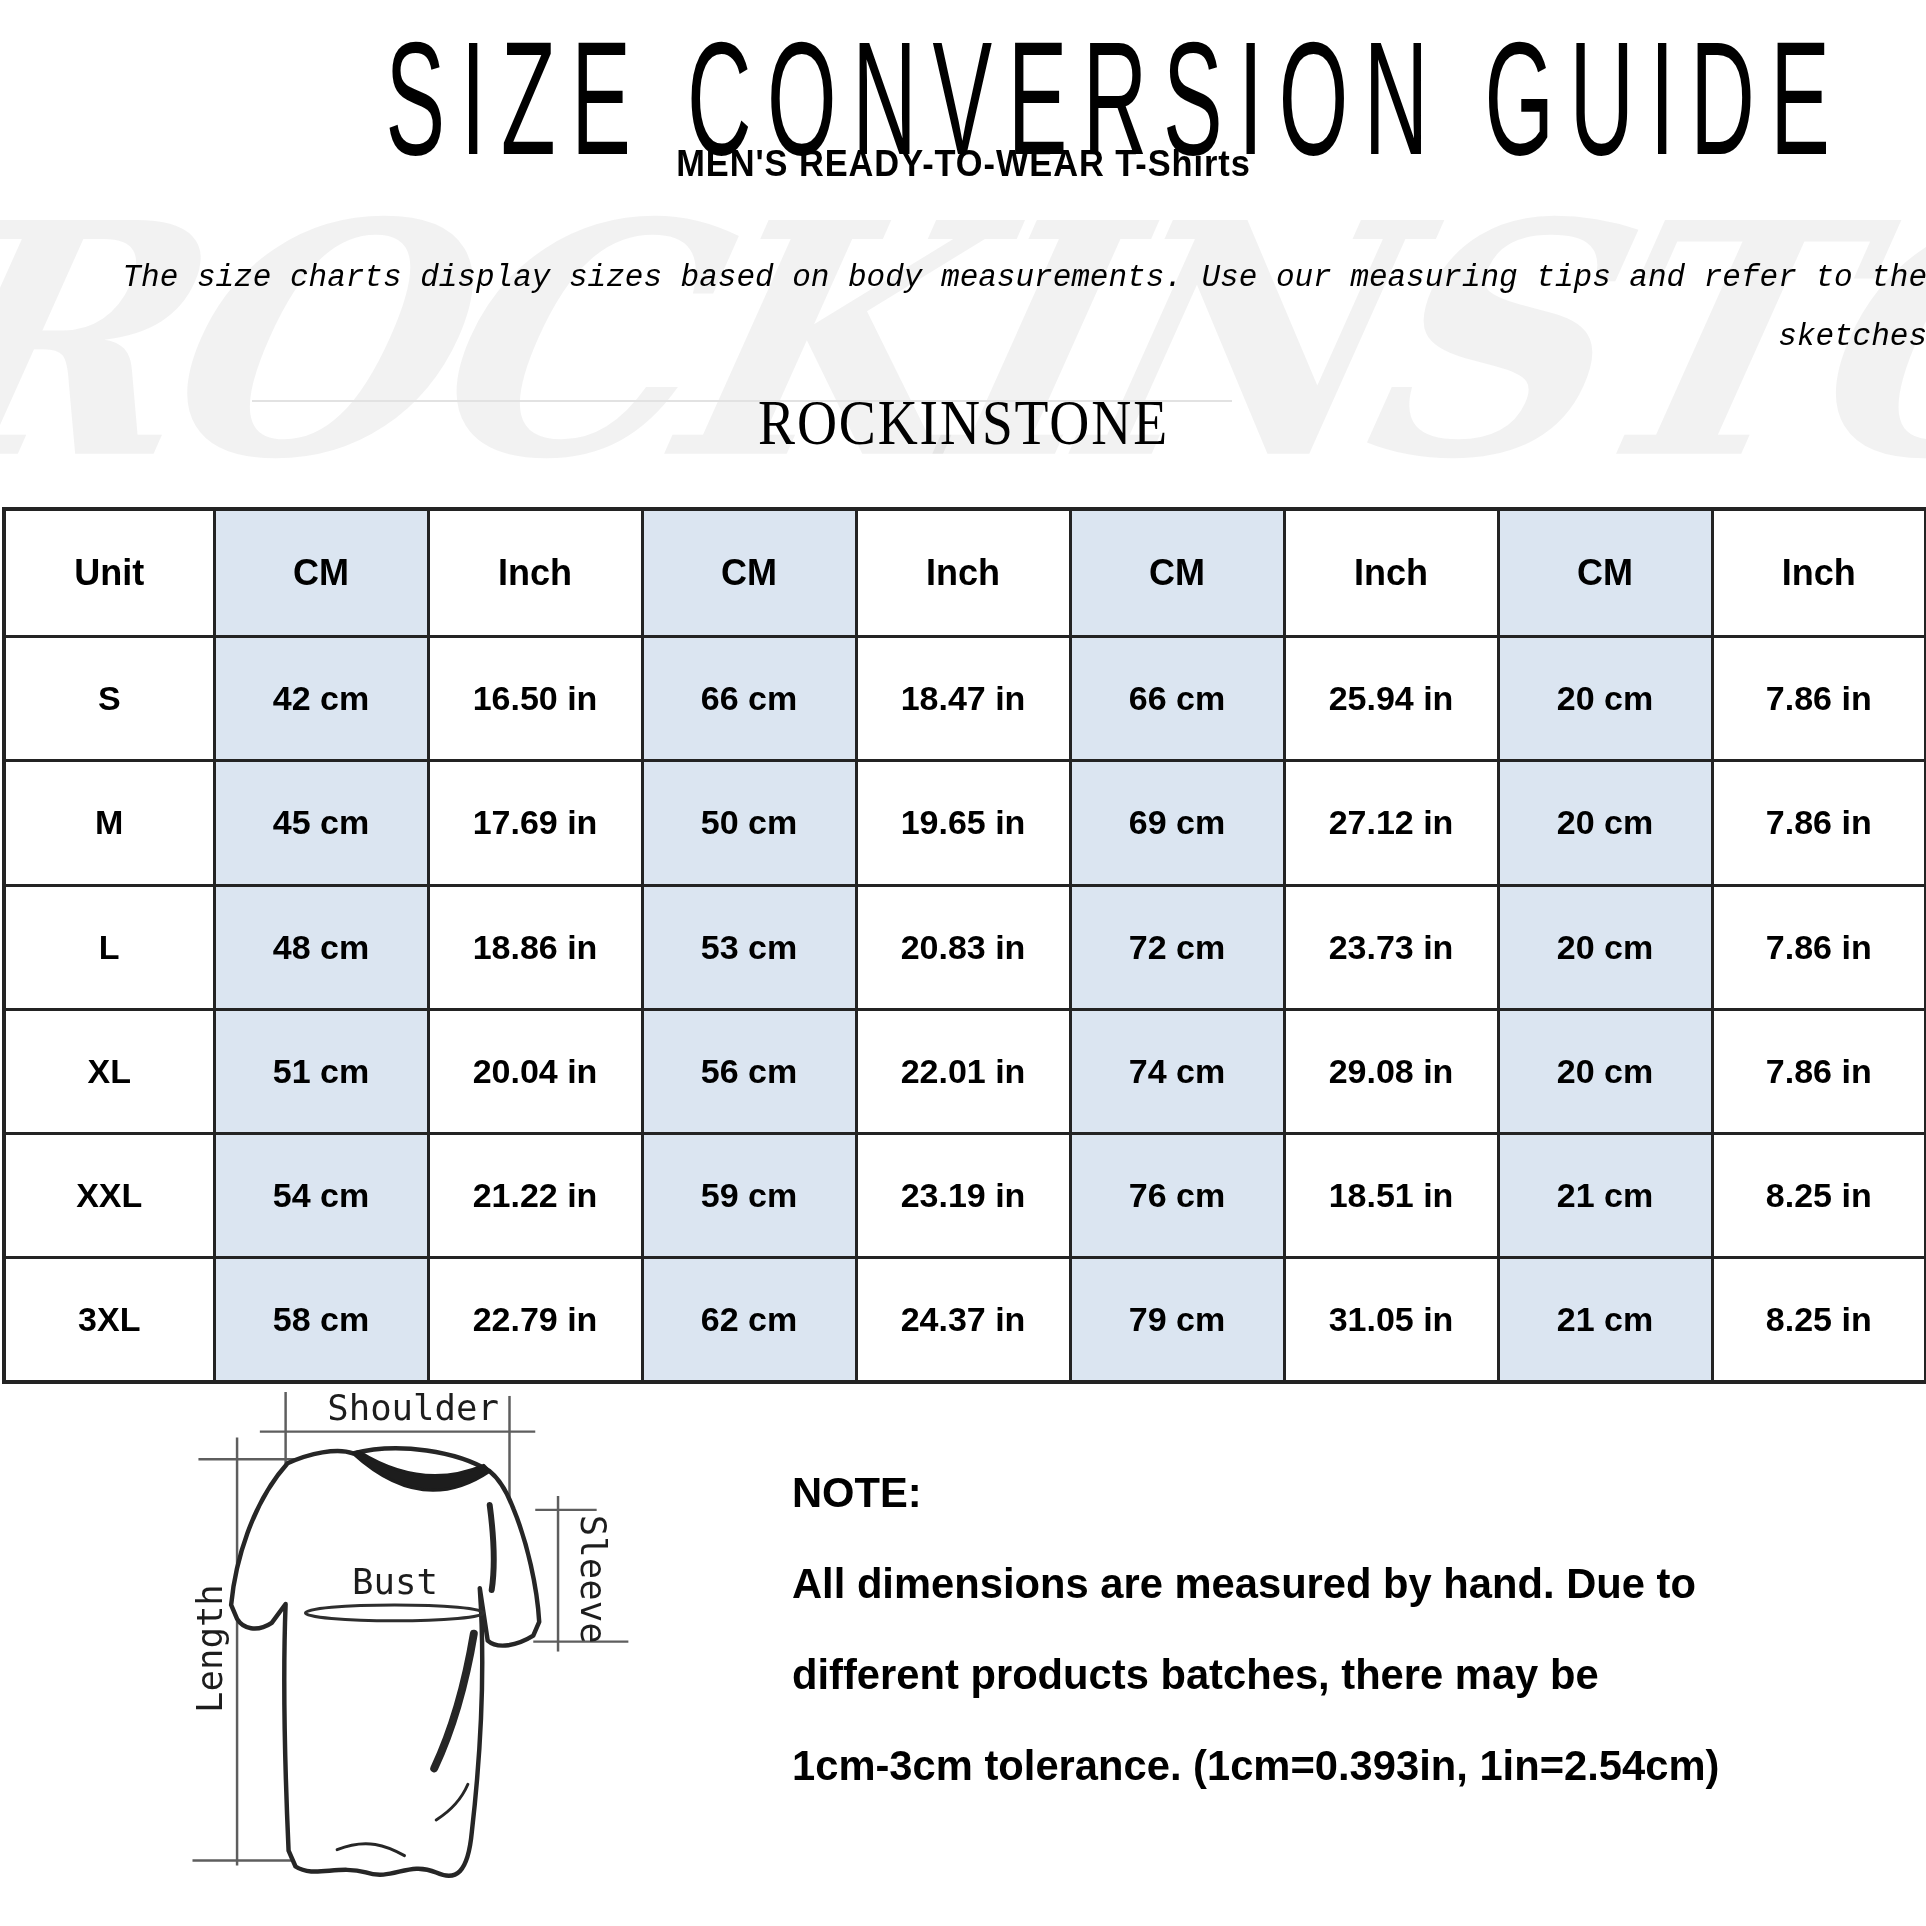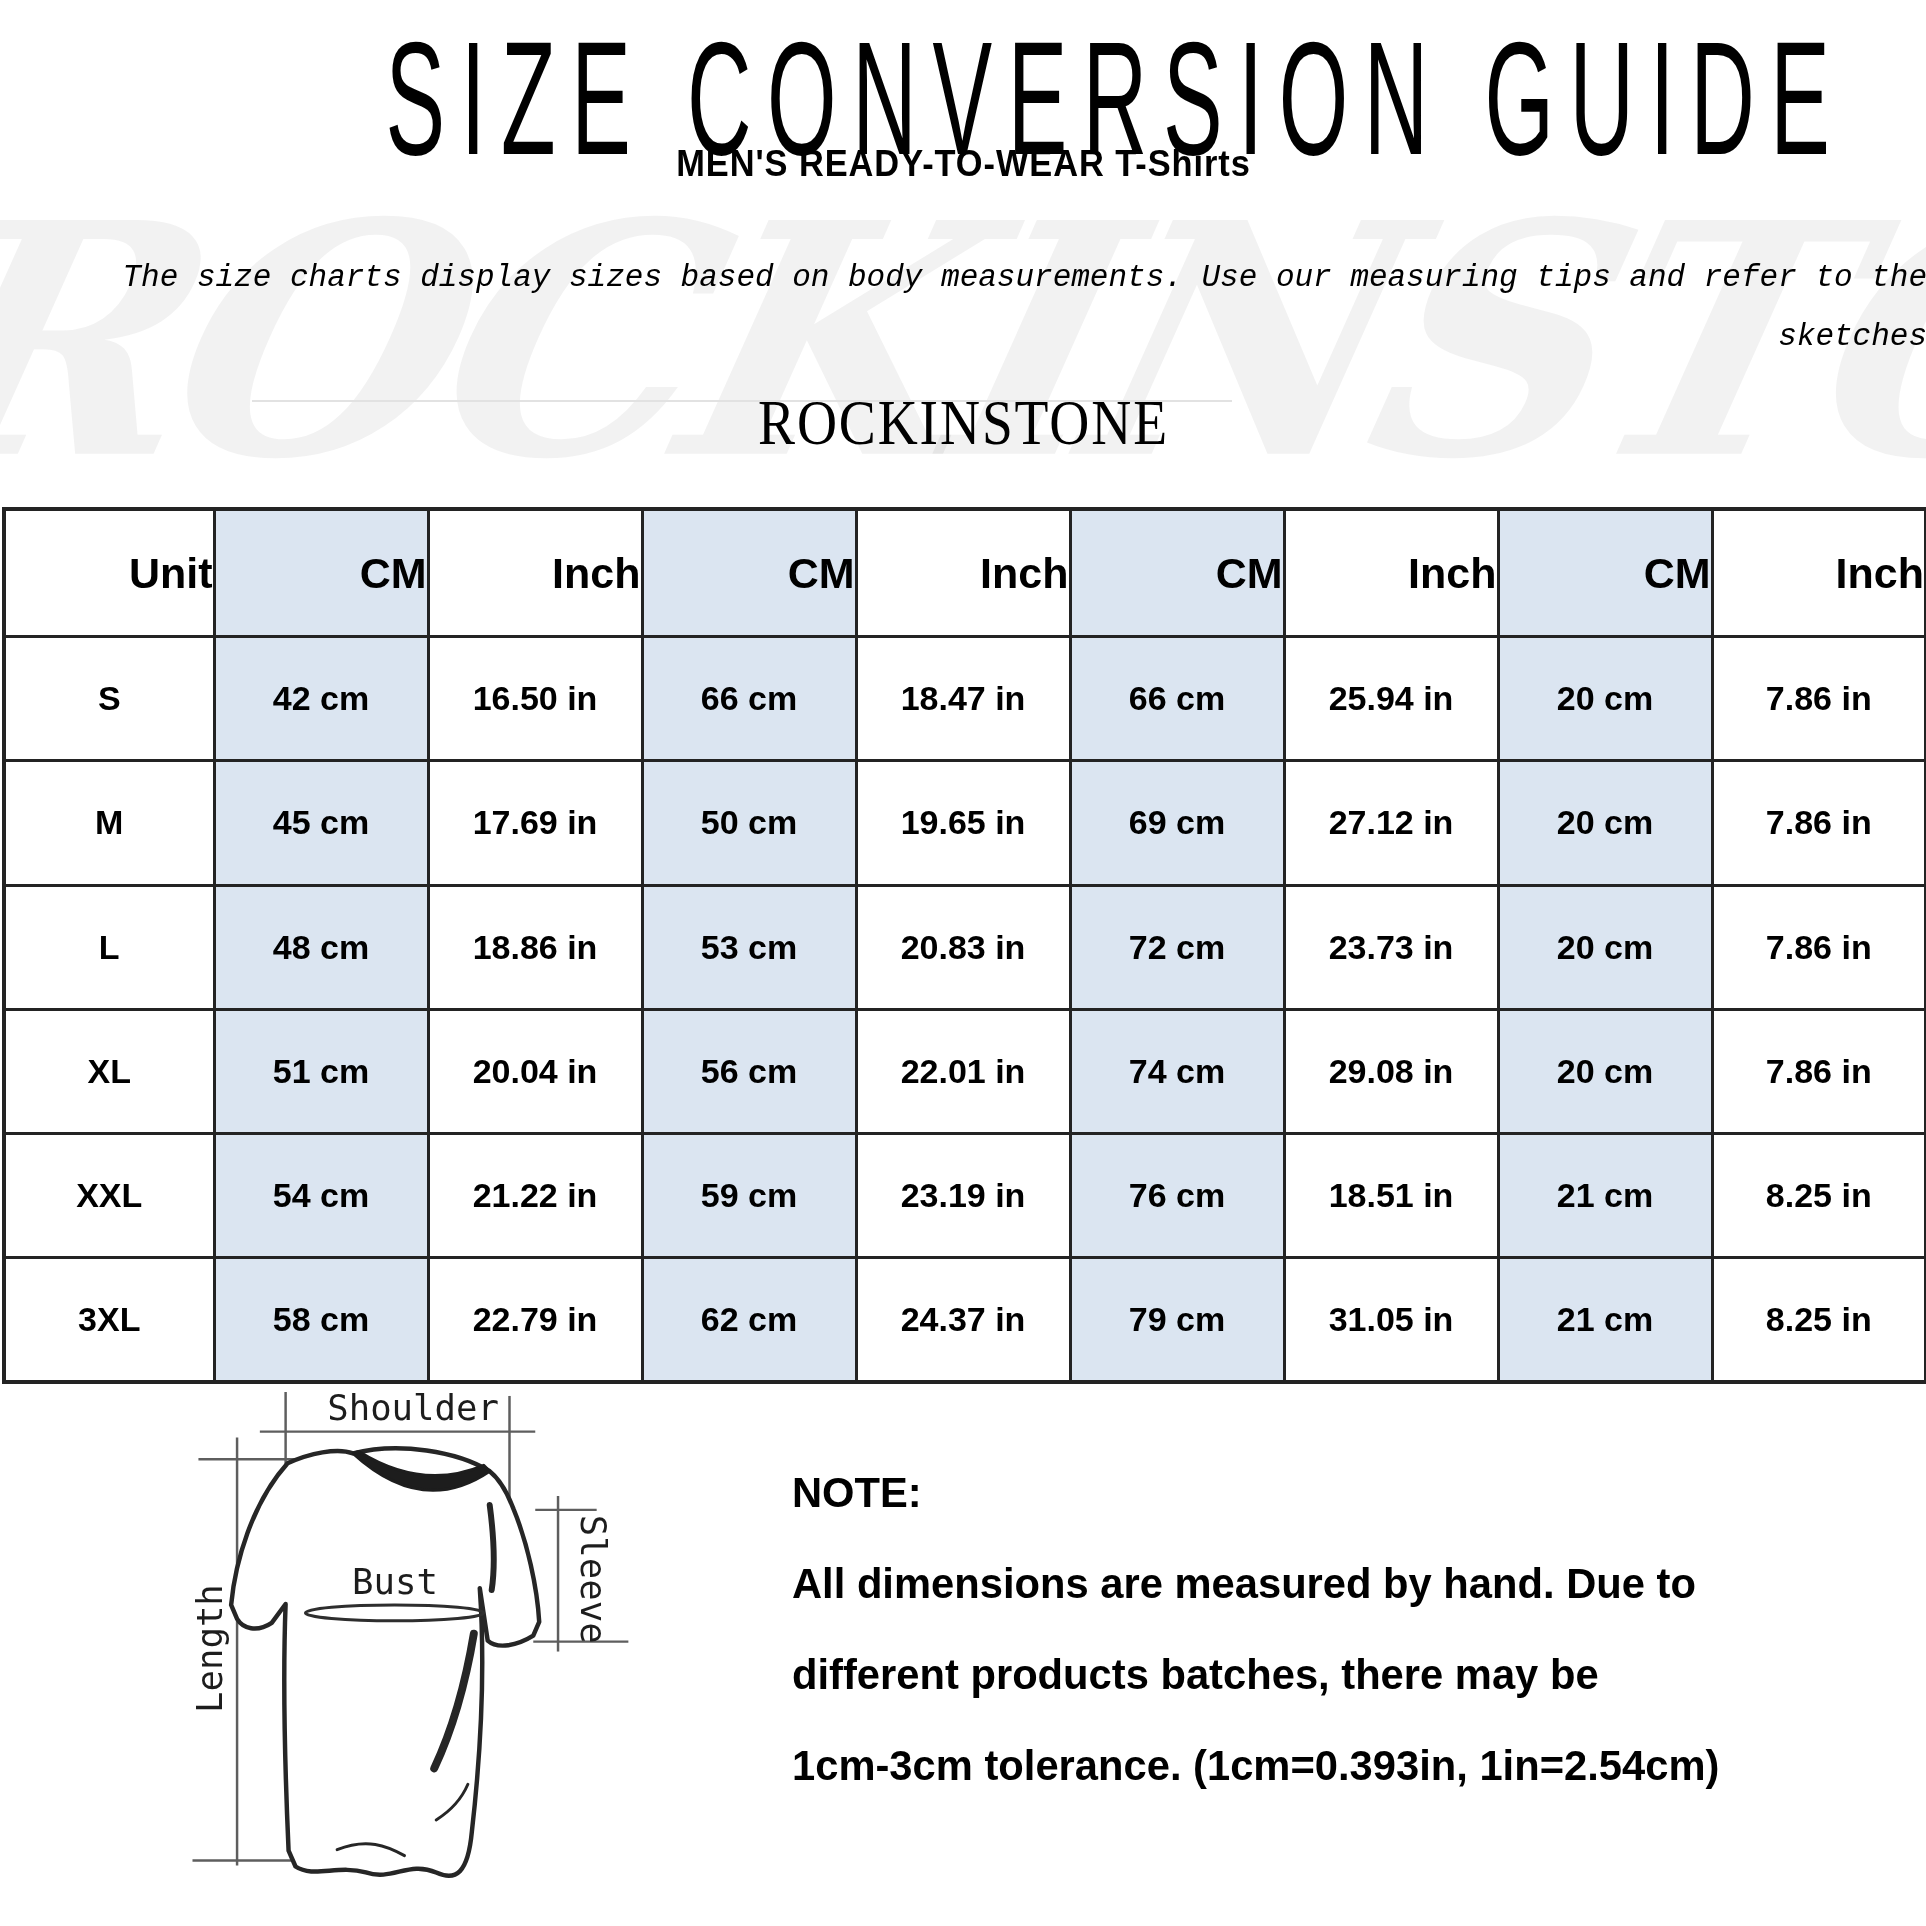--- a/index.html
+++ b/index.html
@@ -26,21 +26,21 @@
     font-family:"Liberation Serif", serif;font-size:59px;font-weight:normal;
     letter-spacing:2px;transform:scale(0.94,1.08);transform-origin:50% 50%;}
 
   
   table.size{position:absolute;left:2px;top:507px;width:1921px;height:877px;
     border-collapse:collapse;table-layout:fixed;background:#fff;}
   table.size td{border:3px solid #232323;text-align:center;vertical-align:middle;
     font-weight:bold;font-size:34px;padding:0;background:#fff;
     font-family:"Liberation Sans", sans-serif;}
   table.size tr.grp td{font-size:38px;}
-  table.size tr.unit td{font-size:43px;text-align:right;}
+  table.size tr.unit td{font-size:36px;}
   table.size td.shade{background:#dbe5f1;}
   table.size{border:4px solid #232323;}
 
   
   .diagram{position:absolute;left:139px;top:1384px;}
   .note{position:absolute;left:792px;top:1447px;width:1069px;
     font-weight:bold;font-size:43px;line-height:91px;letter-spacing:0px;
     transform:scaleX(0.97);transform-origin:0 0;white-space:nowrap;}
   .note .h{display:block;}
 </style>

